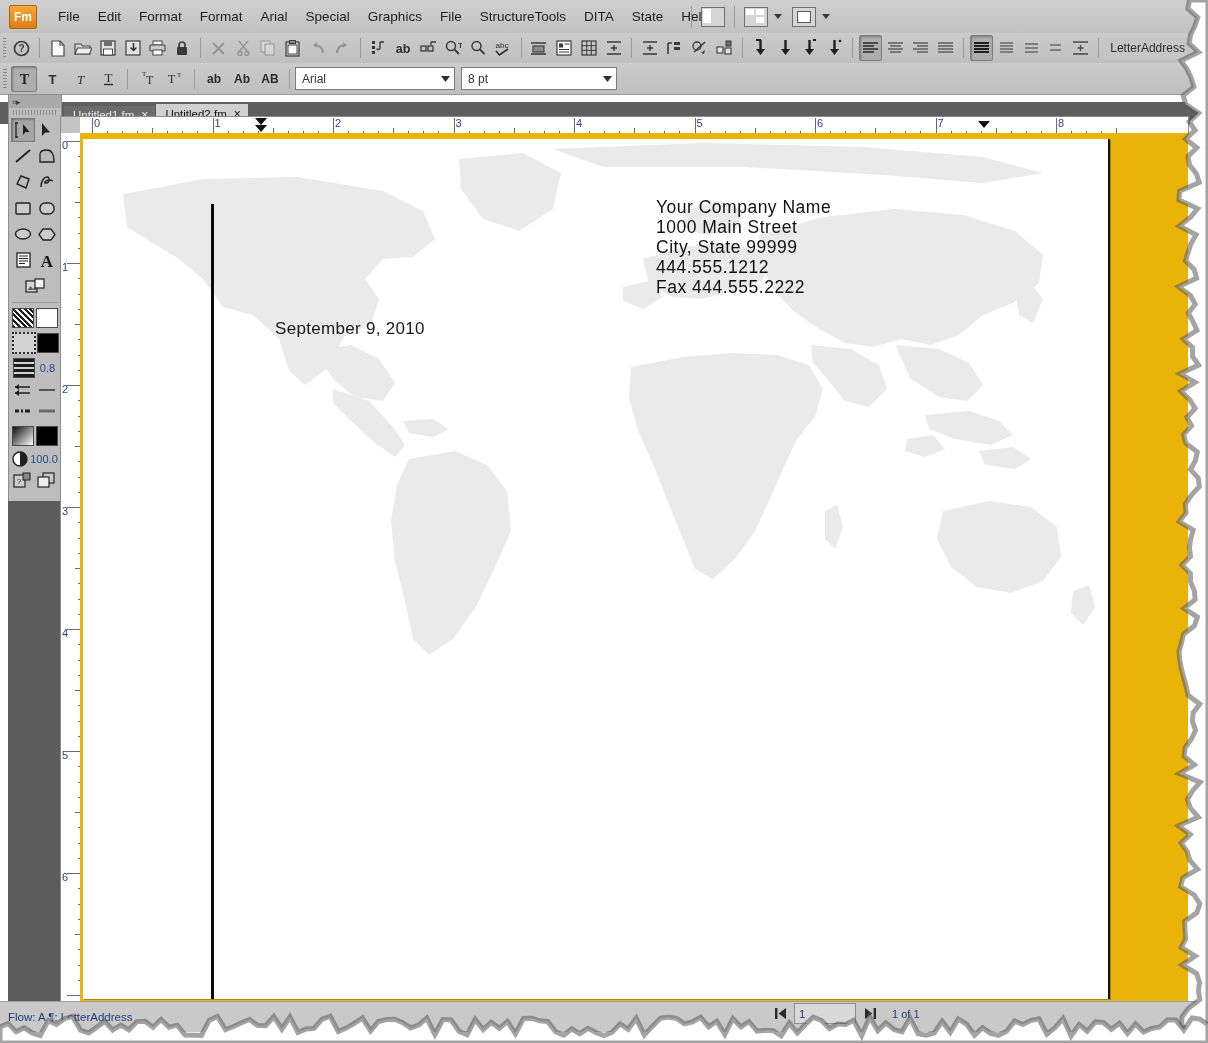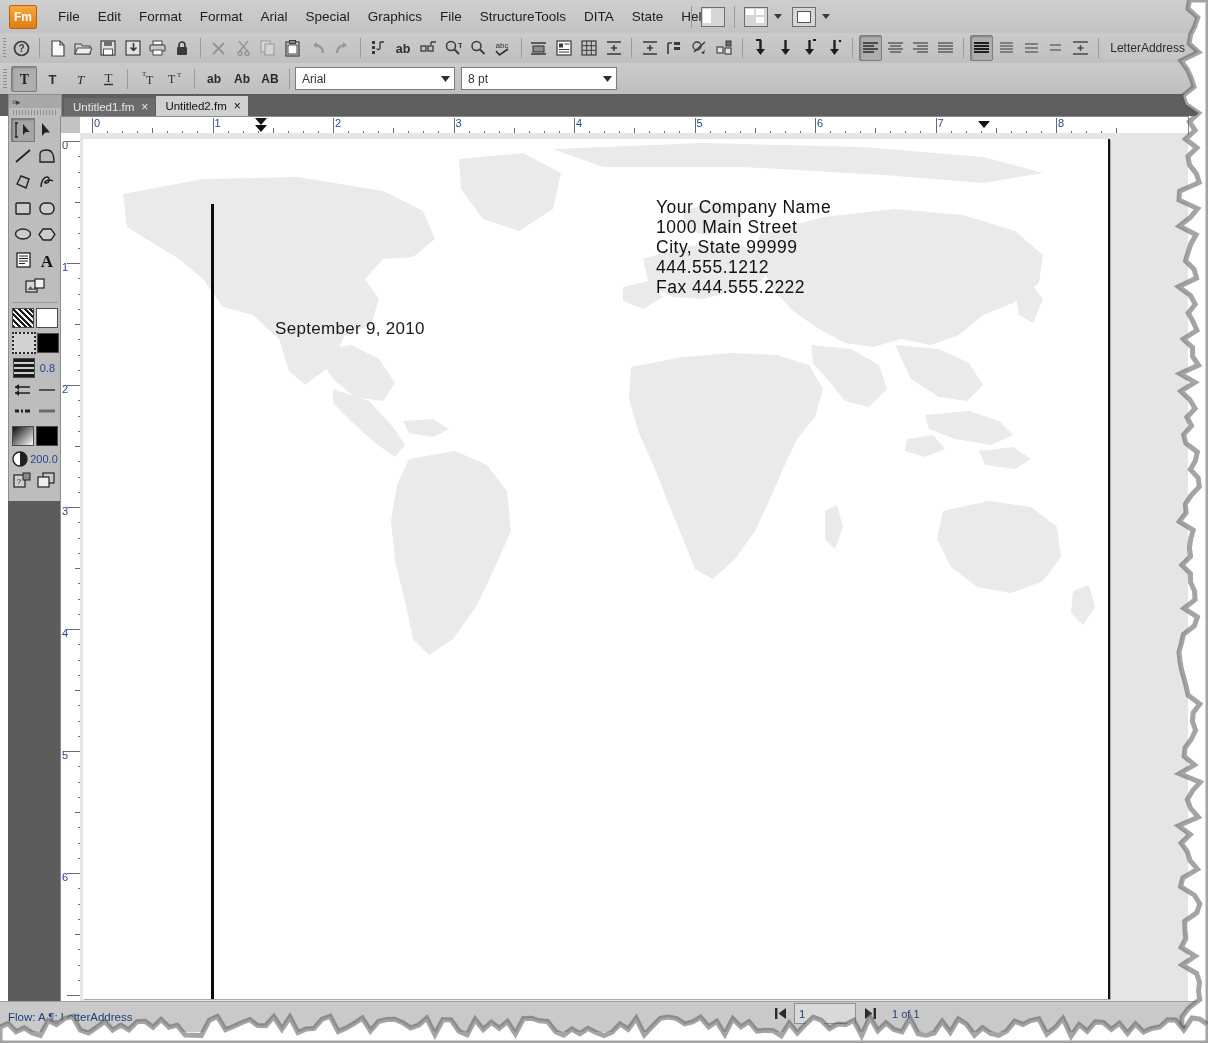--- a/index.html
+++ b/index.html
@@ -56,21 +56,21 @@
   
   .combo{height:21px;background:#ffffff;border:1px solid #7d7d7d;
          display:flex;align-items:center;font-size:12px;color:#333;
          padding-left:6px;position:relative;}
   .combo .cval{flex:1;white-space:nowrap;overflow:hidden;}
   .combo .cdrop{width:17px;height:19px;display:flex;align-items:center;justify-content:center;}
   .combo.flat{background:#c6c6c6;border:none;}
   .combo.flat .cval{color:#2b2b2b;}
 
   
-  #tabstrip{position:absolute;left:0;top:94px;width:1208px;height:22px;
+  #tabstrip{position:absolute;left:0;top:102px;width:1208px;height:22px;
             background:#5e5e5e;display:flex;align-items:flex-end;}
   #tabstrip .lead{width:64px;height:22px;background:#5e5e5e;}
   .dtab{height:18px;display:flex;align-items:center;padding:0 7px 0 9px;
         font-size:11.5px;margin-right:1px;color:#e8e8e8;background:#6b6b6b;}
   .dtab.active{background:#d0d0d0;color:#111;height:20px;}
   .dtab .tclose{margin-left:7px;font-size:12px;line-height:1;}
 
   
   #hruler{position:absolute;left:80px;top:116px;width:1108px;height:17px;
           background:#ffffff;border:1px solid #8c8c8c;border-left:none;overflow:hidden;}
@@ -98,21 +98,21 @@
   .pdiv{height:1px;background:#9b9b9b;margin:3px 3px;}
   .swrow{display:flex;align-items:center;justify-content:space-around;padding:2px 2px;}
   .sw{width:20px;height:18px;border:1px solid #4a4a4a;}
   .swlabel{font-size:11px;color:#23478e;width:20px;text-align:center;}
 
   
   #leftgutter{position:absolute;left:8px;top:501px;width:52px;height:500px;background:#5c5c5c;}
 
   
   #canvas{position:absolute;left:80px;top:133px;width:1108px;height:868px;
-          background:#e5e5e5;overflow:hidden;}
+          background:#eab308;overflow:hidden;}
   #page{position:absolute;left:3px;top:6px;width:1027px;height:860px;background:#ffffff;
         box-shadow:1px 1px 0 rgba(0,0,0,.25);}
   #pageedge{position:absolute;left:1028px;top:6px;width:2px;height:860px;background:#111;}
   #worldmap{position:absolute;left:0;top:0;width:1027px;height:560px;opacity:1;}
   .vrule{position:absolute;left:128px;top:65px;width:3px;height:795px;background:#0a0a0a;}
 
   .addr{position:absolute;left:573px;top:58px;font-size:17.5px;line-height:20.1px;
         color:#111;letter-spacing:.5px;font-family:"Liberation Sans",sans-serif;white-space:nowrap;}
   .datetxt{position:absolute;left:192px;top:180px;font-size:17px;color:#1a1a1a;
            letter-spacing:.3px;white-space:nowrap;}
@@ -667,21 +667,21 @@
       <div class="sw" style="background:linear-gradient(135deg,#0c0c0c,#ffffff);"></div>
       <div class="sw" style="background:#000000;"></div>
     </div>
     <div class="swrow">
       <div class="sw" style="border:none;background:none;">
         <svg width="18" height="18" viewBox="0 0 18 18">
             <circle cx="9" cy="9" r="7" fill="#fff" stroke="#1f1f1f" stroke-width="1.4"></circle>
             <path d="M9 2a7 7 0 010 14z" fill="#1f1f1f"></path>
           </svg>
       </div>
-      <div class="swlabel" style="width:36px;">200.0</div>
+      <div class="swlabel" style="width:36px;">100.0</div>
     </div>
     <div class="swrow">
       <div class="sw" style="border:none;background:none;">
         <svg width="19" height="17" viewBox="0 0 19 17">
             <rect x="1" y="3" width="11" height="12" fill="#d0d0d0" stroke="#222" stroke-width="1.2"></rect>
             <text x="6" y="12" font-size="8" fill="#222" text-anchor="middle" font-family="Liberation Sans">?</text>
             <rect x="10" y="1" width="7" height="7" fill="#888" stroke="#222" stroke-width="1"></rect>
           </svg>
       </div>
       <div class="sw" style="border:none;background:none;">

